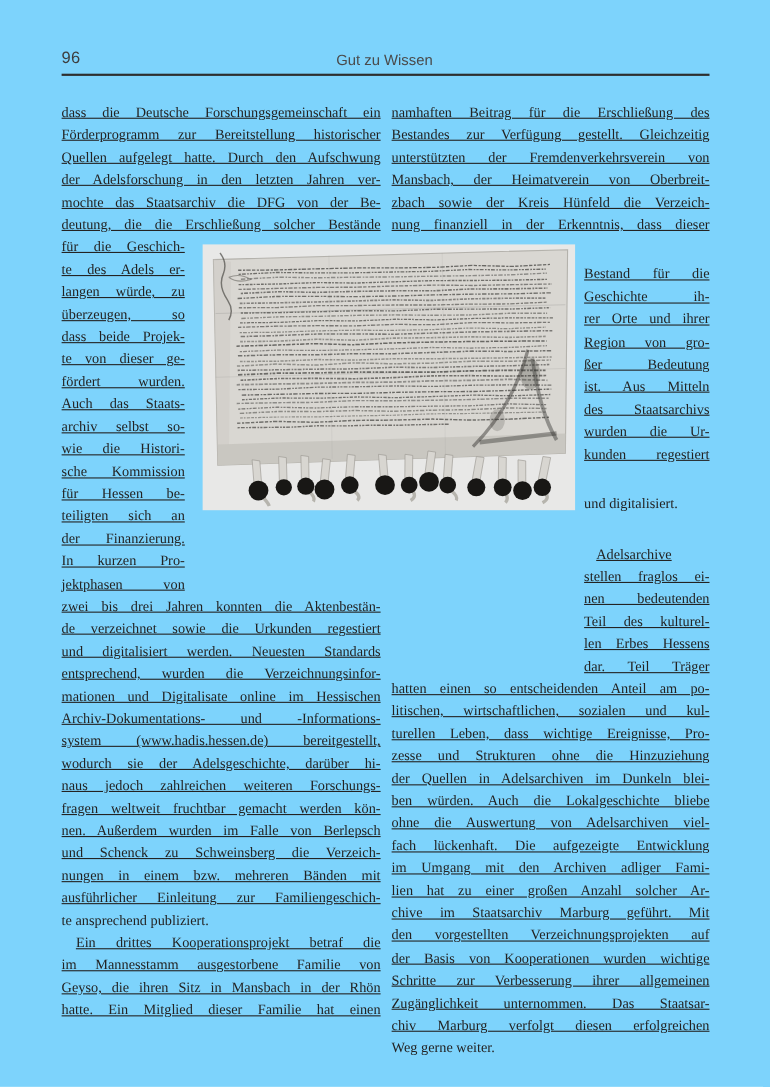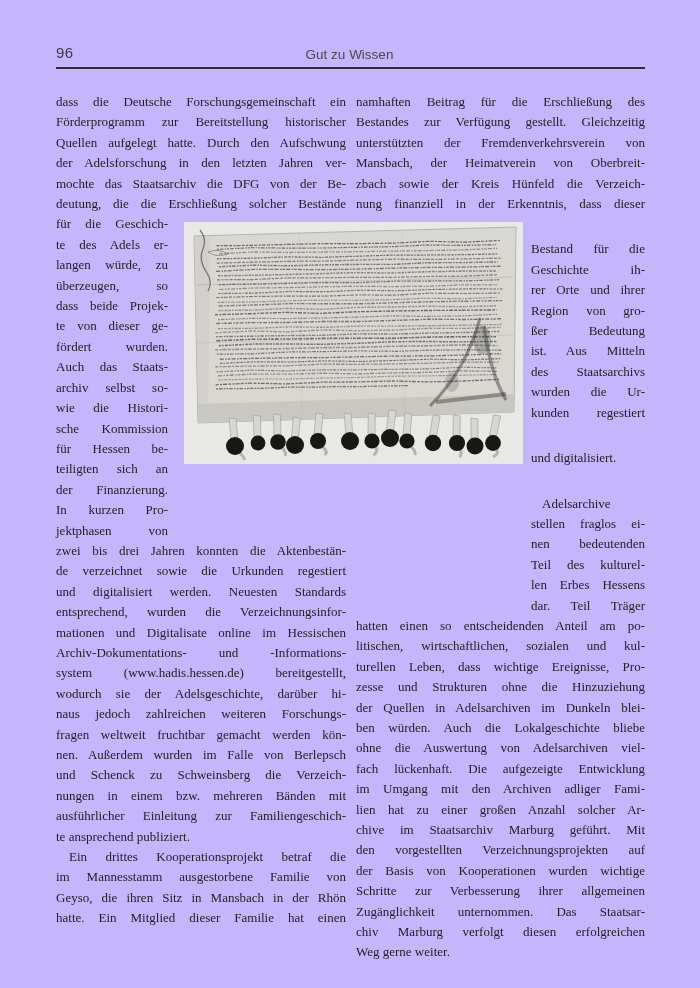--- a/index.html
+++ b/index.html
@@ -1,32 +1,32 @@
 <!DOCTYPE html>
 <html lang="de"><head>
 <meta charset="utf-8">
 <style>
   html,body{margin:0;padding:0;}
   body{background:#ffffff;width:700px;height:988px;position:relative;
        font-family:"Liberation Serif",serif;color:#232323;}
-  .page{position:absolute;inset:0;background:#c4b5fd;overflow:hidden;}
+  .page{position:absolute;inset:0;background:#7dd3fc;overflow:hidden;}
 
   
   .hdr-num{position:absolute;left:56px;top:44px;font-family:"Liberation Sans",sans-serif;
            font-size:15px;color:#3d3d3d;letter-spacing:.3px;}
   .hdr-title{position:absolute;left:56px;right:57px;top:47px;text-align:center;
              font-family:"Liberation Sans",sans-serif;font-size:13.5px;color:#4a4a4a;}
   .hdr-rule{position:absolute;left:56px;top:67px;width:589px;height:1.6px;background:#2e2e2e;}
 
   
   .col{position:absolute;top:92px;width:290px;font-size:13px;line-height:20.4px;}
   .col-left{left:56px;}
   .col-right{left:356px;width:289px;}
   .just{text-align:justify;text-align-last:justify;-moz-text-align-last:justify;
-        white-space:pre-line;}
+        white-space:pre-line;text-decoration:underline;}
   .lastline{text-align:left;white-space:pre-line;}
   .narrow-l{width:112px;}
   .narrow-r{width:114px;margin-left:175px;margin-top:25px;}
   .indent{text-indent:13px;}
   .indent-sm{text-indent:11px;}
   .signature{margin-top:4px;text-align:right;font-style:italic;font-size:13.5px;
              line-height:21px;white-space:pre-line;color:#262626;}
 
   
   .figure{position:absolute;left:184px;top:222px;width:339px;}

